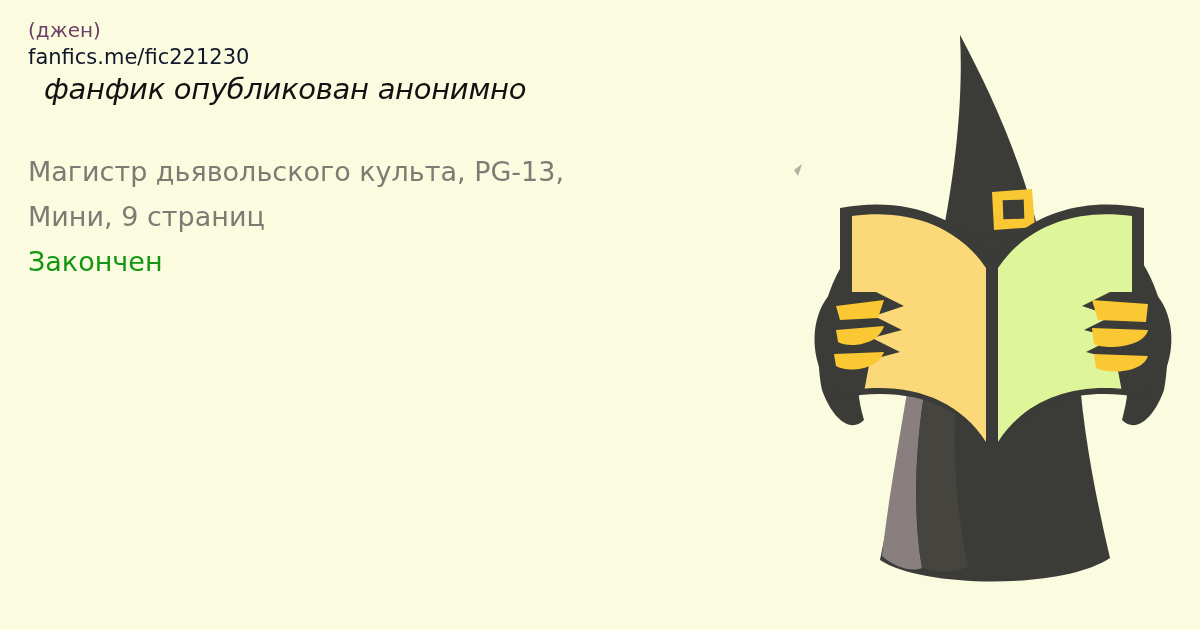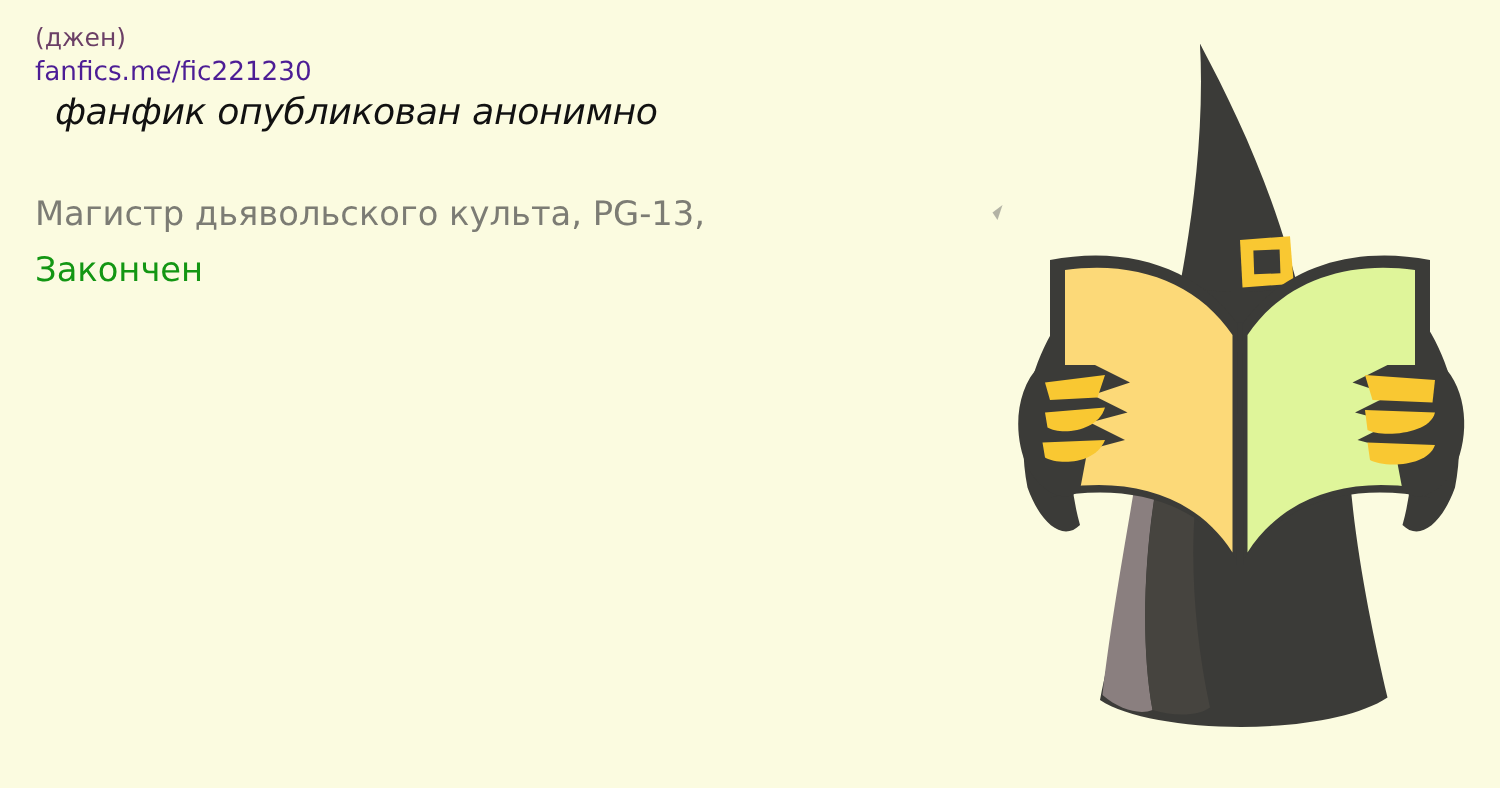--- a/index.html
+++ b/index.html
@@ -47,21 +47,21 @@
     font-family: "DejaVu Sans", sans-serif;
     font-size: 20px;
     line-height: 24px;
     color: #6B3F66;
   }
 
   .fic-url {
     font-family: "DejaVu Sans", sans-serif;
     font-size: 21px;
     line-height: 26px;
-    color: #4c1d95;
+    color: #0f172a;
     margin-top: 2px;
   }
 
   .author-line {
     font-family: "DejaVu Sans", sans-serif;
     font-style: italic;
     font-size: 29px;
     line-height: 36px;
     color: #111111;
     margin-top: 1px;
@@ -111,20 +111,21 @@
     <div class="title-row">
       <span class="fandom-pair">(джен)</span>
     </div>
 
     <div class="fic-url">fanfics.me/fic221230</div>
 
     <div class="author-line">фанфик опубликован анонимно</div>
 
     <div class="meta-block">
       <div class="meta-line">Магистр дьявольского культа, PG-13,</div>
+      <div class="meta-line">Мини, 9 страниц</div>
       <div class="status-line">Закончен</div>
     </div>
 
   </div>
 
   <div class="illustration">
     <svg viewBox="0 0 400 630" xmlns="http://www.w3.org/2000/svg">
 
       <path d="M2 170 L10 164 L6 176 Z" fill="#9B9B92" opacity="0.75"></path>
 

